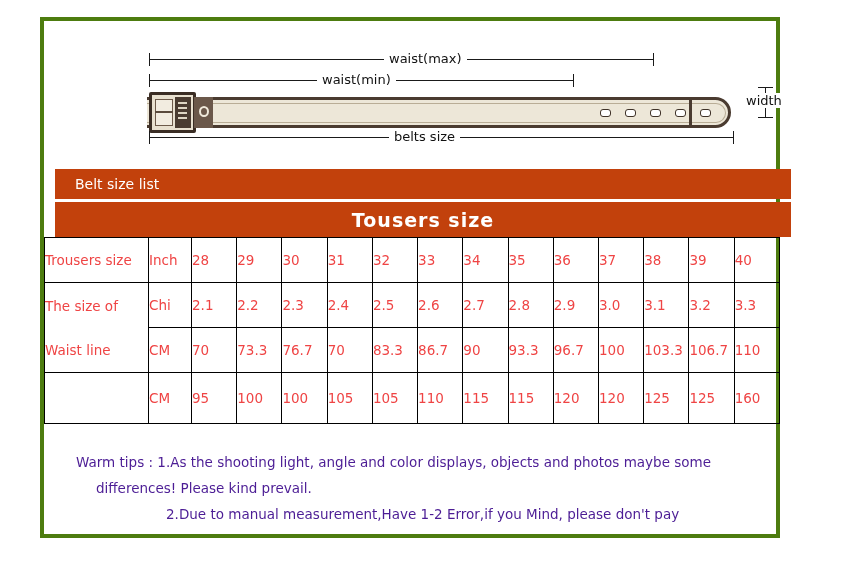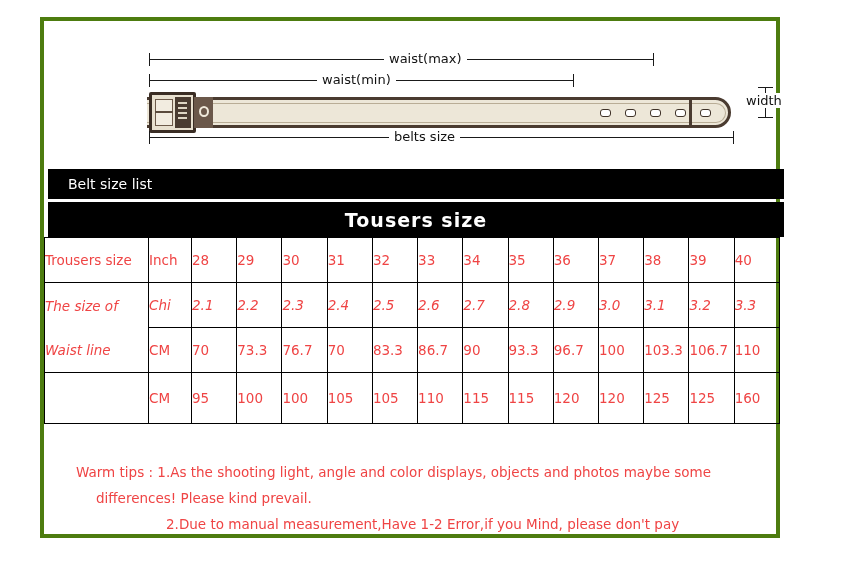--- a/index.html
+++ b/index.html
@@ -201,22 +201,22 @@
     font-size: 13px;
     color: #111111;
     background: #ffffff;
     padding: 0 2px;
     line-height: 15px;
   }
 
   
   .black-bar {
     position: absolute;
-    left: 4px;
-    background: #000000;
+    left: 11px;
+    background: #c2410c;
     color: #ffffff;
     box-sizing: border-box;
   }
   #belt-size-bar {
     top: 148px;
     width: 736px;
     height: 30px;
     display: flex;
     align-items: center;
     padding-left: 20px;
@@ -251,38 +251,38 @@
     padding: 0;
   }
   #size-table td.label-col {
     width: 103px;
     font-size: 13.5px;
   }
   #size-table td.unit-col {
     width: 42px;
   }
   #size-table tr.header-row td { height: 44px; }
-  #size-table tr.chi-row td { height: 44px; font-style: italic; }
+  #size-table tr.chi-row td { height: 44px; }
   #size-table tr.cm-row td { height: 44px; }
   #size-table tr.belt-row td { height: 50px; }
   .stacked-label {
     display: flex;
     flex-direction: column;
     justify-content: space-around;
     height: 88px;
     line-height: 30px;
   }
 
   
   #tips {
     position: absolute;
     left: 0;
-    top: 438px;
+    top: 428px;
     width: 736px;
-    color: #ef4444;
+    color: #4c1d95;
     font-size: 13.5px;
     line-height: 26px;
   }
   #tip-line-1 {
     padding-left: 32px;
     padding-right: 10px;
   }
   #tip-line-2 {
     padding-left: 52px;
   }

